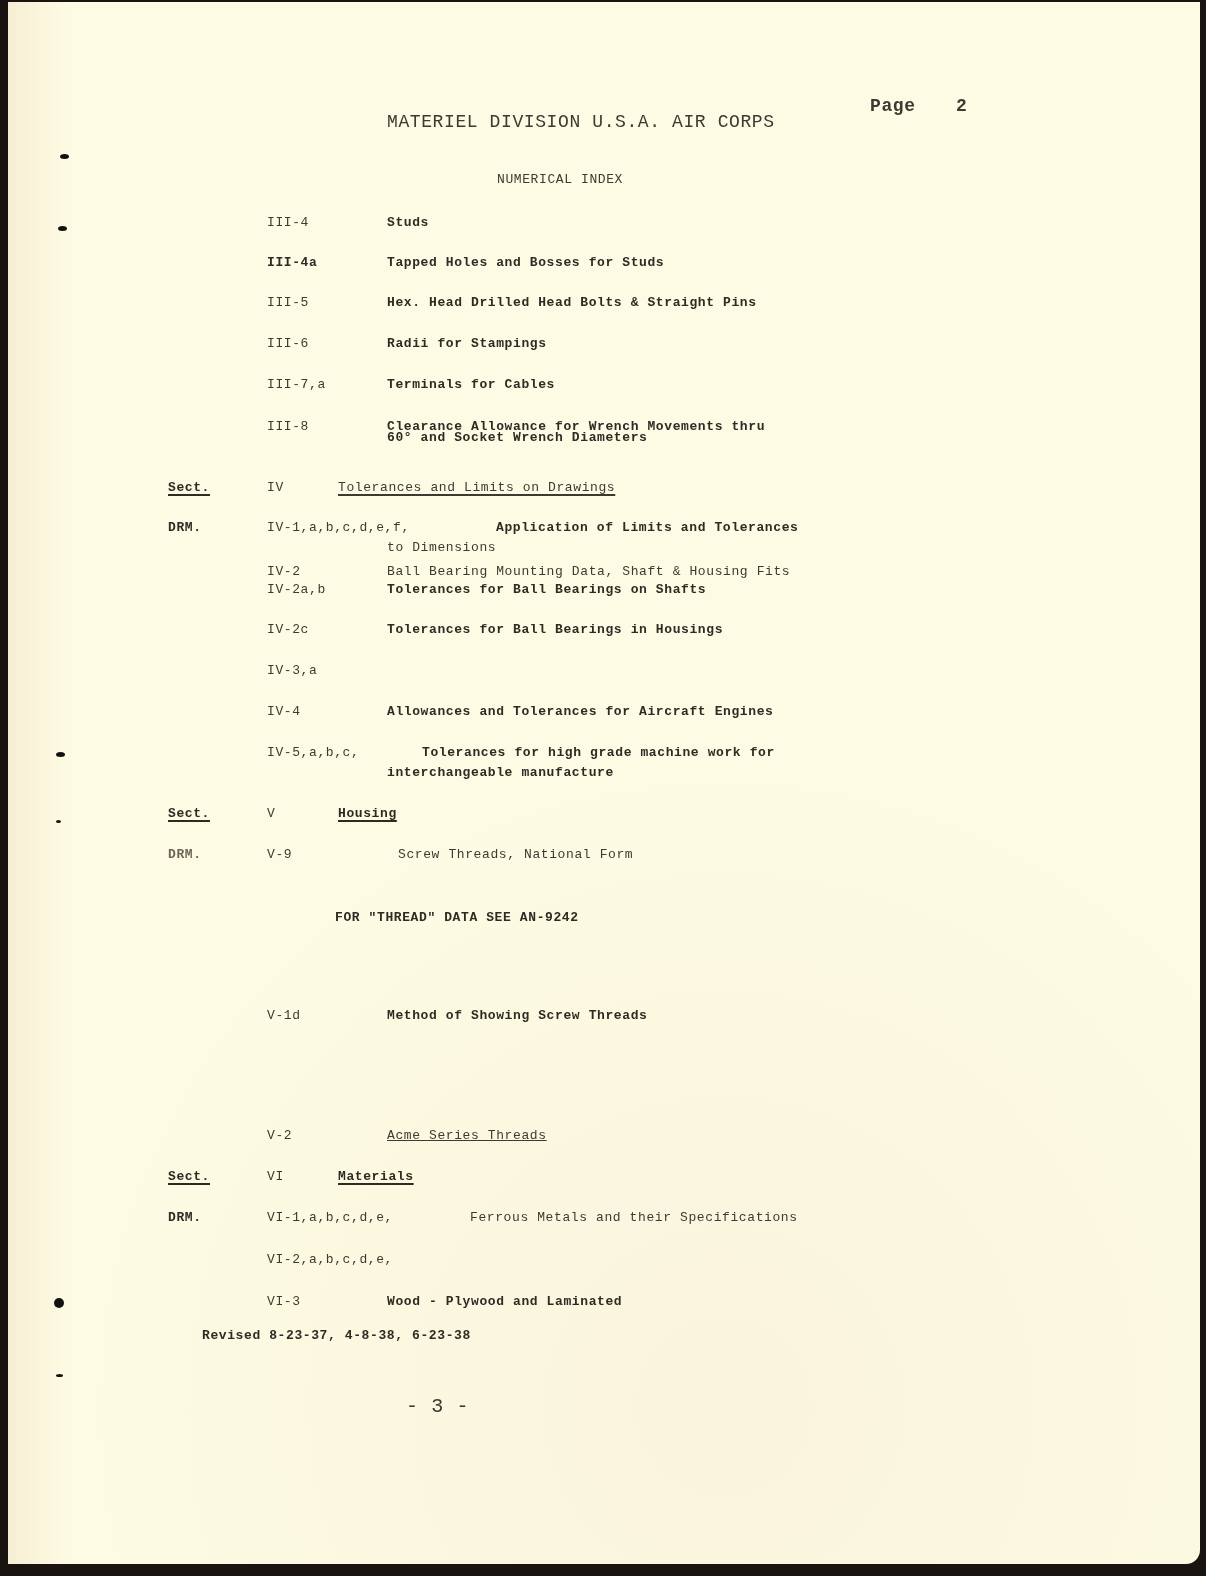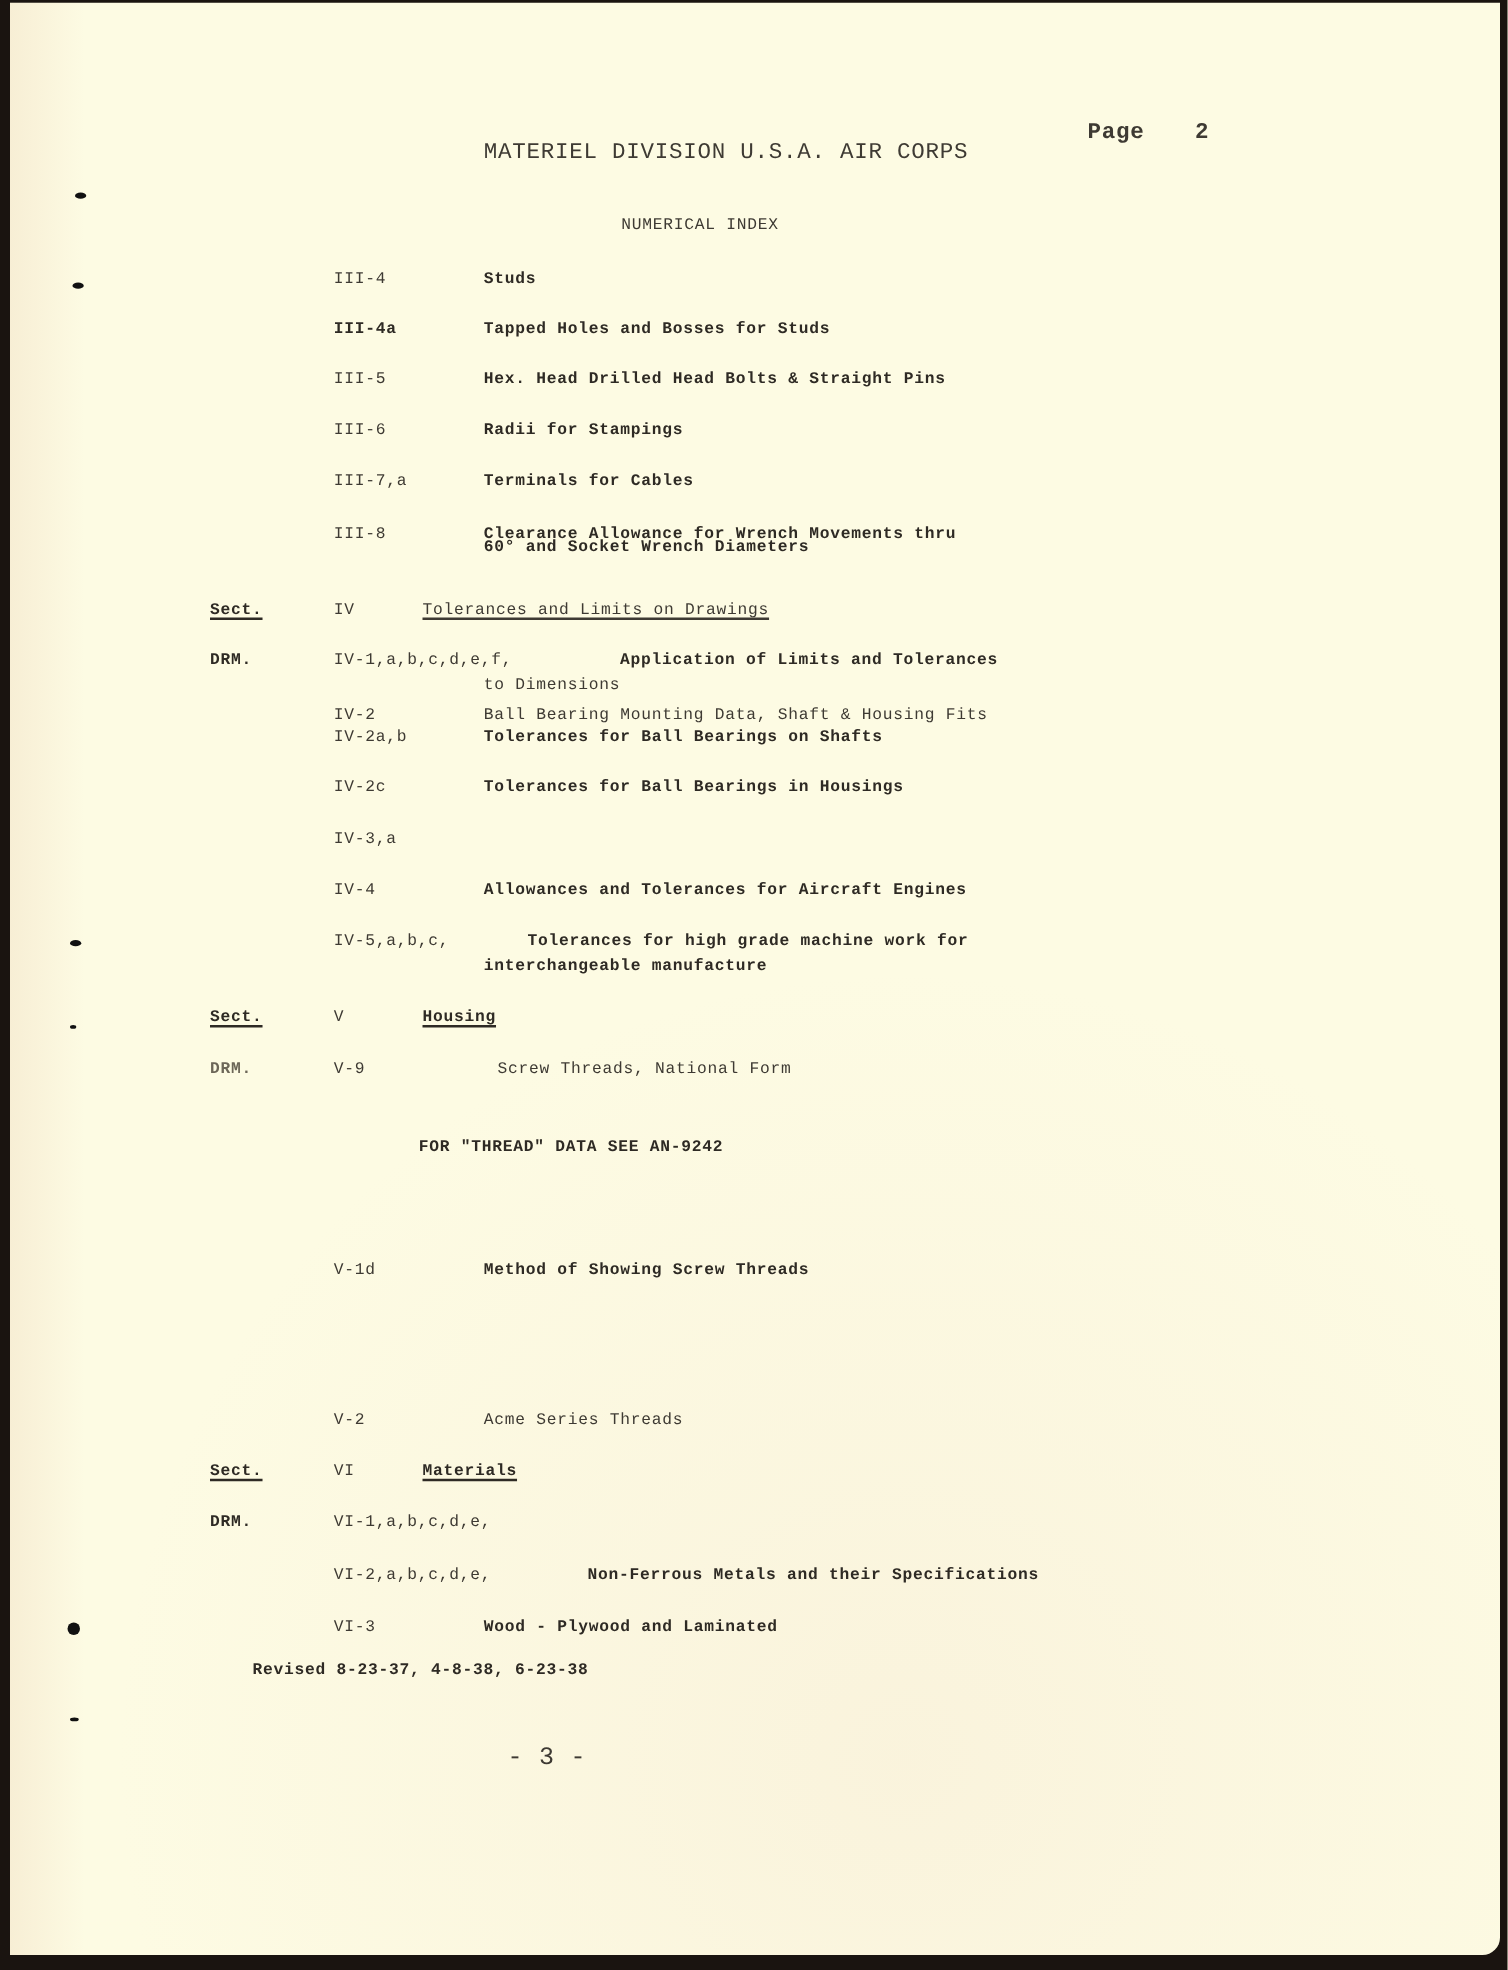--- a/index.html
+++ b/index.html
@@ -94,30 +94,30 @@
   <div class="t b faint" style="left:160px;top:845px;">DRM.</div>
   <div class="t" style="left:259px;top:845px;">V-9</div>
   <div class="t" style="left:390px;top:845px;">Screw Threads, National Form</div>
 
   <div class="t b" style="left:327px;top:908px;">FOR "THREAD" DATA SEE AN-9242</div>
 
   <div class="t" style="left:259px;top:1006px;">V-1d</div>
   <div class="t b" style="left:379px;top:1006px;">Method of Showing Screw Threads</div>
 
   <div class="t" style="left:259px;top:1126px;">V-2</div>
-  <div class="t" style="left:379px;top:1126px;">Acme Series Threads</div>
+  <div class="t" style="left:379px;top:1126px;text-decoration:underline;">Acme Series Threads</div>
 
   <div class="t b u" style="left:160px;top:1167px;">Sect.</div>
   <div class="t" style="left:259px;top:1167px;">VI</div>
   <div class="t b u" style="left:330px;top:1167px;">Materials</div>
 
   <div class="t b" style="left:160px;top:1208px;">DRM.</div>
   <div class="t" style="left:259px;top:1208px;">VI-1,a,b,c,d,e,</div>
+  <div class="t" style="left:462px;top:1208px;">Ferrous Metals and their Specifications</div>
 
   <div class="t" style="left:259px;top:1250px;">VI-2,a,b,c,d,e,</div>
-  <div class="t b" style="left:462px;top:1250px;">Non-Ferrous Metals and their Specifications</div>
 
   <div class="t" style="left:259px;top:1292px;">VI-3</div>
   <div class="t b" style="left:379px;top:1292px;">Wood - Plywood and Laminated</div>
 
   <div class="t b" style="left:194px;top:1326px;">Revised 8-23-37, 4-8-38, 6-23-38</div>
   <div class="t" style="left:398px;top:1393px;font-size:20px;">- 3 -</div>
 </div>
 
 </body></html>

